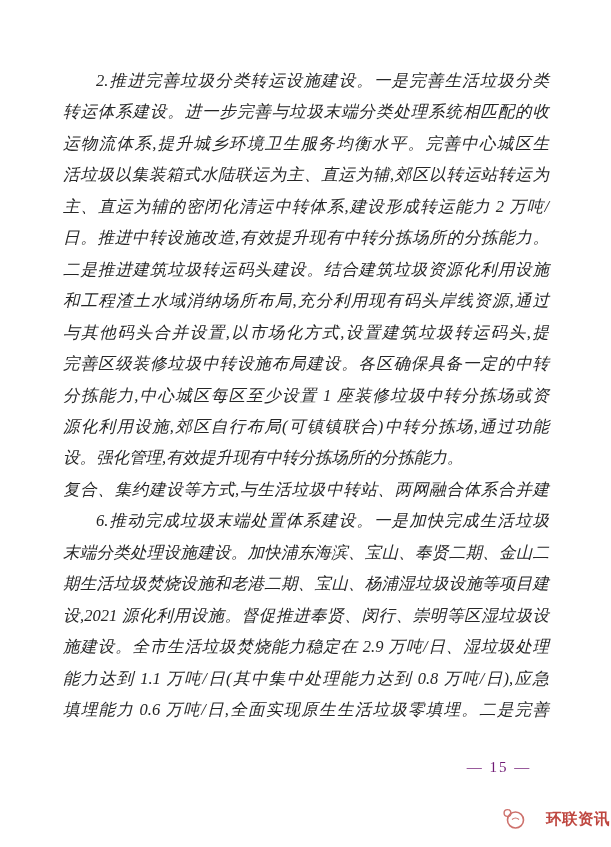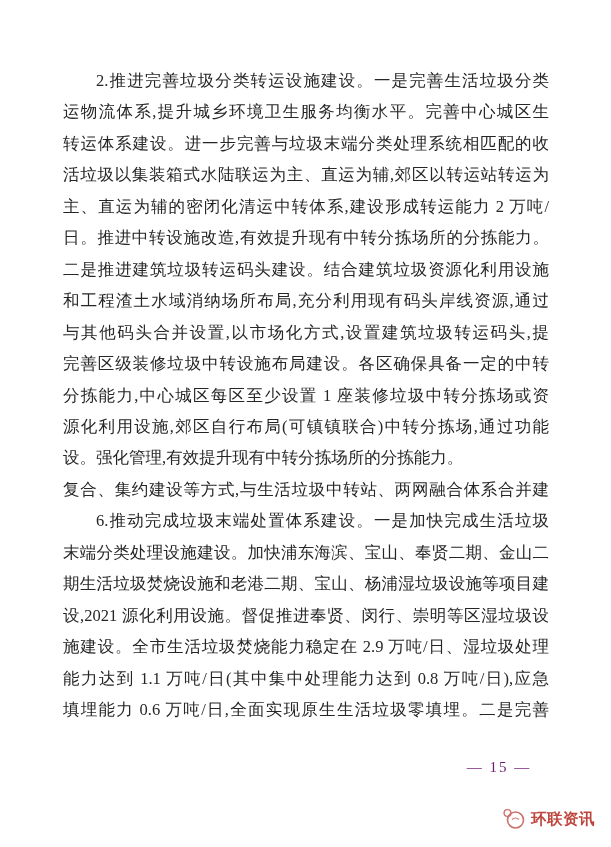--- a/index.html
+++ b/index.html
@@ -25,20 +25,21 @@
     top: 65px;
     width: 486px;
     color: #262626;
     font-size: 16.5px;
     line-height: 31.45px;
   }
   .line {
     text-align: justify;
     text-align-last: justify;
     white-space: normal;
+    font-style: italic;
   }
   .line.indent {
     text-indent: 2em;
   }
   .line.para-last {
     text-align-last: left;
   }
   .page-number {
     position: absolute;
     top: 759px;
@@ -48,21 +49,21 @@
     font-size: 15px;
     color: #701a75;
     letter-spacing: 2px;
   }
   .watermark {
     position: absolute;
     left: 502px;
     top: 807px;
     display: flex;
     align-items: center;
-    gap: 5px;
+    gap: 20px;
     color: var(--brand-red, #b3261e);
   }
   .logo-icon {
     width: 24px;
     height: 24px;
     opacity: 0.65;
     flex: 0 0 auto;
   }
   .brand-text {
     font-family: "Liberation Sans", "DejaVu Sans", sans-serif;
@@ -75,22 +76,22 @@
 </style>
 </head>
 <body>
 
 <div class="doc-page">
 
   <main class="text-block">
 
     <section>
       <div class="line indent">2.推进完善垃圾分类转运设施建设。一是完善生活垃圾分类</div>
+      <div class="line">转运体系建设。进一步完善与垃圾末端分类处理系统相匹配的收</div>
       <div class="line">运物流体系,提升城乡环境卫生服务均衡水平。完善中心城区生</div>
-      <div class="line">转运体系建设。进一步完善与垃圾末端分类处理系统相匹配的收</div>
       <div class="line">活垃圾以集装箱式水陆联运为主、直运为辅,郊区以转运站转运为</div>
       <div class="line">主、直运为辅的密闭化清运中转体系,建设形成转运能力 2 万吨/</div>
       <div class="line">日。推进中转设施改造,有效提升现有中转分拣场所的分拣能力。</div>
       <div class="line">二是推进建筑垃圾转运码头建设。结合建筑垃圾资源化利用设施</div>
       <div class="line">和工程渣土水域消纳场所布局,充分利用现有码头岸线资源,通过</div>
       <div class="line">与其他码头合并设置,以市场化方式,设置建筑垃圾转运码头,提</div>
       <div class="line">完善区级装修垃圾中转设施布局建设。各区确保具备一定的中转</div>
       <div class="line">分拣能力,中心城区每区至少设置 1 座装修垃圾中转分拣场或资</div>
       <div class="line">源化利用设施,郊区自行布局(可镇镇联合)中转分拣场,通过功能</div>
       <div class="line para-last">设。强化管理,有效提升现有中转分拣场所的分拣能力。</div>

